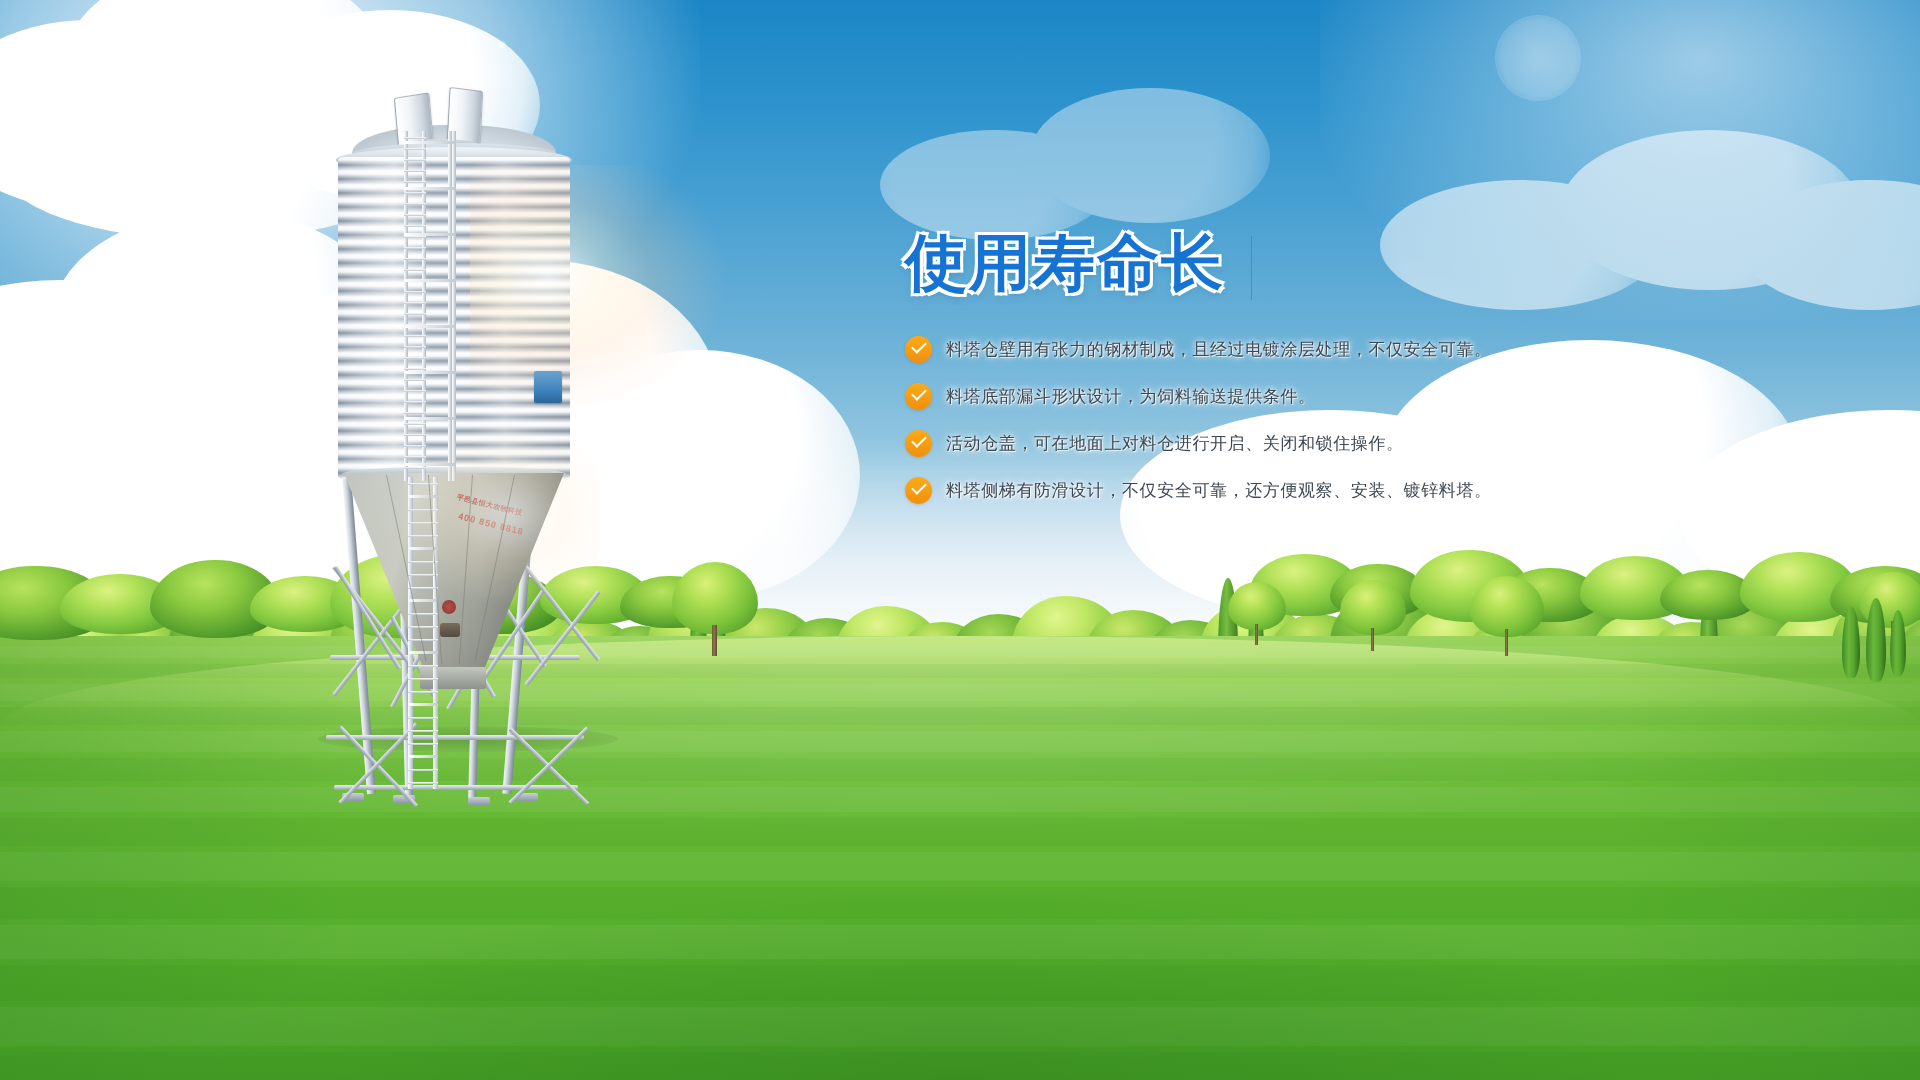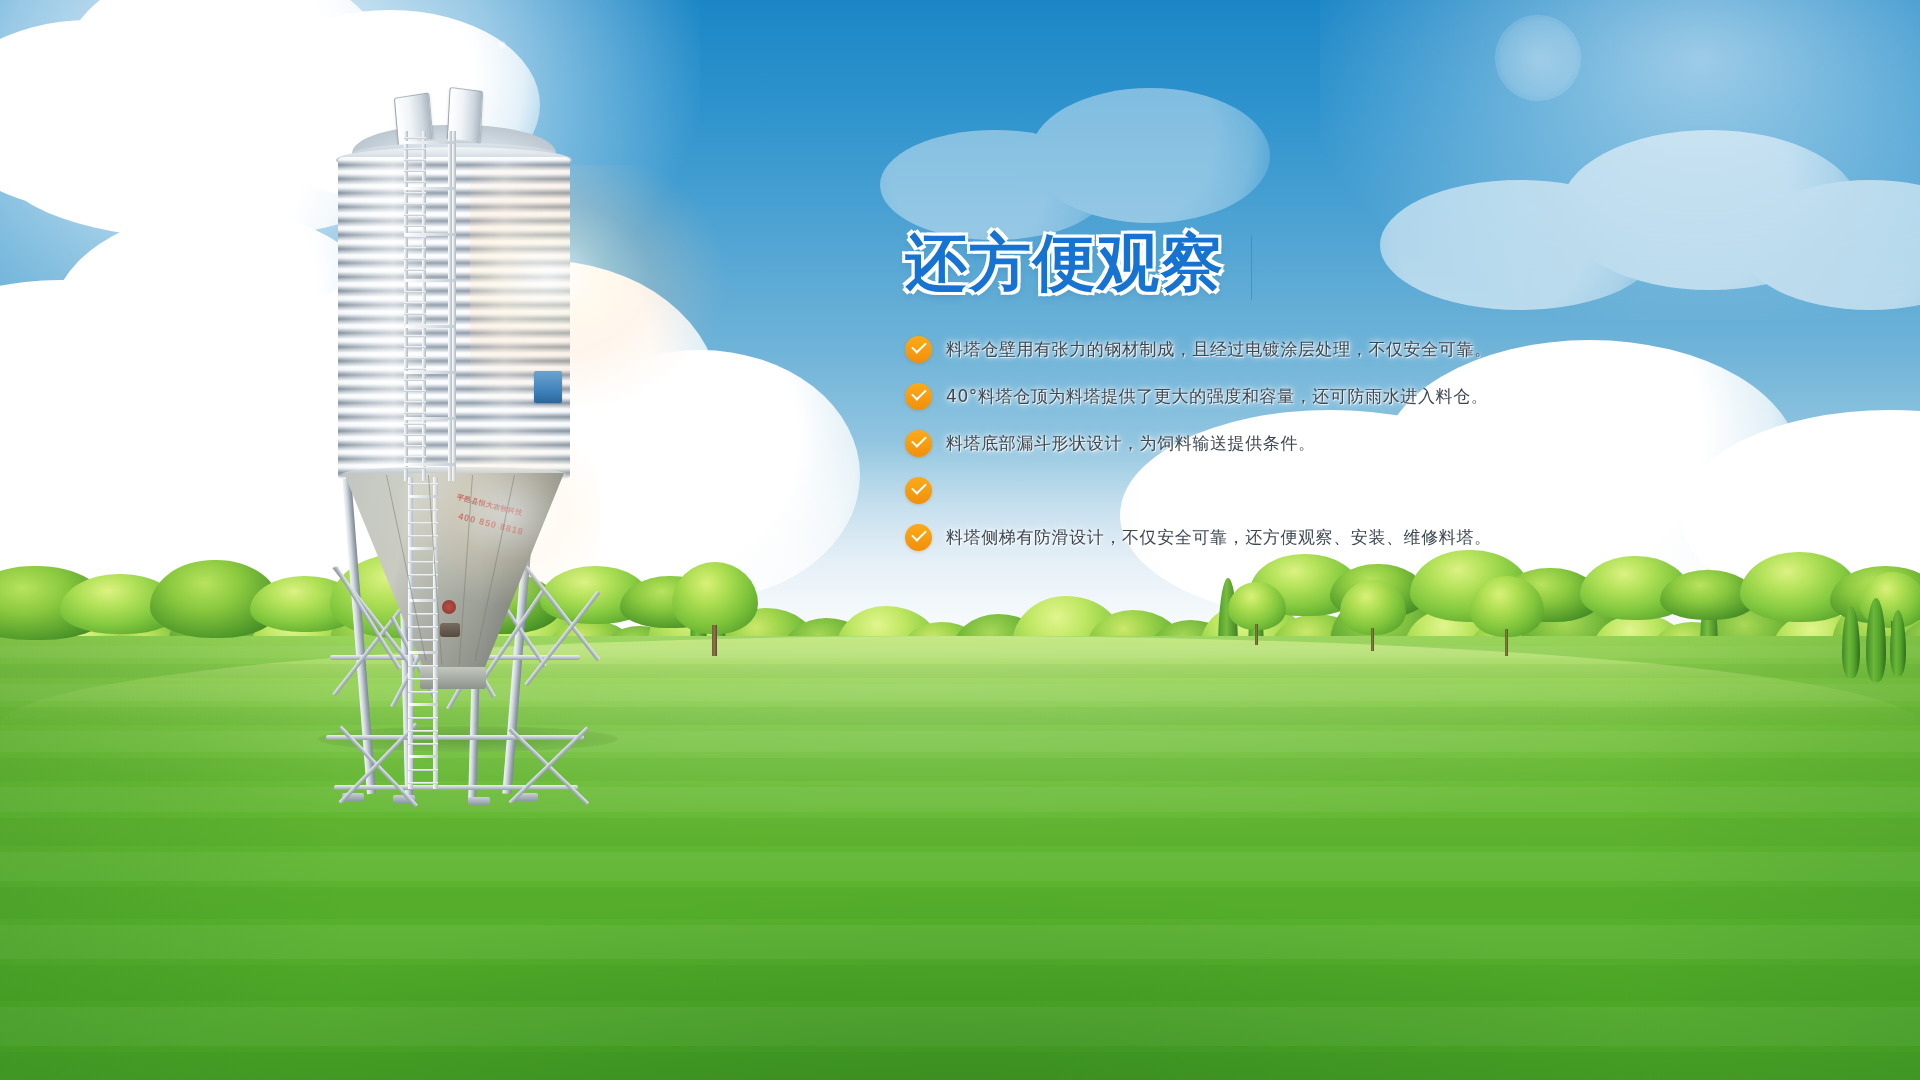--- a/index.html
+++ b/index.html
@@ -760,41 +760,38 @@
       <div class="cage-rib" style="left: 108px; width: 30px; top: 660px;"></div>
       <div class="cone-seam" style="left: 86px; top: 380px; height: 190px; transform: rotate(-12deg); transform-origin: center top;"></div>
       <div class="cone-seam" style="left: 128px; top: 380px; height: 190px; transform: rotate(-4deg); transform-origin: center top;"></div>
       <div class="cone-seam" style="left: 172px; top: 380px; height: 190px; transform: rotate(4deg); transform-origin: center top;"></div>
       <div class="cone-seam" style="left: 214px; top: 380px; height: 190px; transform: rotate(12deg); transform-origin: center top;"></div>
     </div>
 
   <div id="content">
 
     <div class="headline-row">
-      <div class="headline">还方便观察</div>
+      <div class="headline">使用寿命长</div>
       <div class="head-divider"></div>
     </div>
 
 
     <div class="bullets" id="bullets">
         <div class="bullet">
           <div class="check"></div>
           <div class="bullet-text">料塔仓壁用有张力的钢材制成，且经过电镀涂层处理，不仅安全可靠。</div>
         </div>
         <div class="bullet">
           <div class="check"></div>
-          <div class="bullet-text">40°料塔仓顶为料塔提供了更大的强度和容量，还可防雨水进入料仓。</div>
-        </div>
-        <div class="bullet">
-          <div class="check"></div>
           <div class="bullet-text">料塔底部漏斗形状设计，为饲料输送提供条件。</div>
         </div>
         <div class="bullet">
           <div class="check"></div>
+          <div class="bullet-text">活动仓盖，可在地面上对料仓进行开启、关闭和锁住操作。</div>
         </div>
         <div class="bullet">
           <div class="check"></div>
-          <div class="bullet-text">料塔侧梯有防滑设计，不仅安全可靠，还方便观察、安装、维修料塔。</div>
+          <div class="bullet-text">料塔侧梯有防滑设计，不仅安全可靠，还方便观察、安装、镀锌料塔。</div>
         </div>
       </div>
   </div>
 
 </div>
 
 </body></html>

